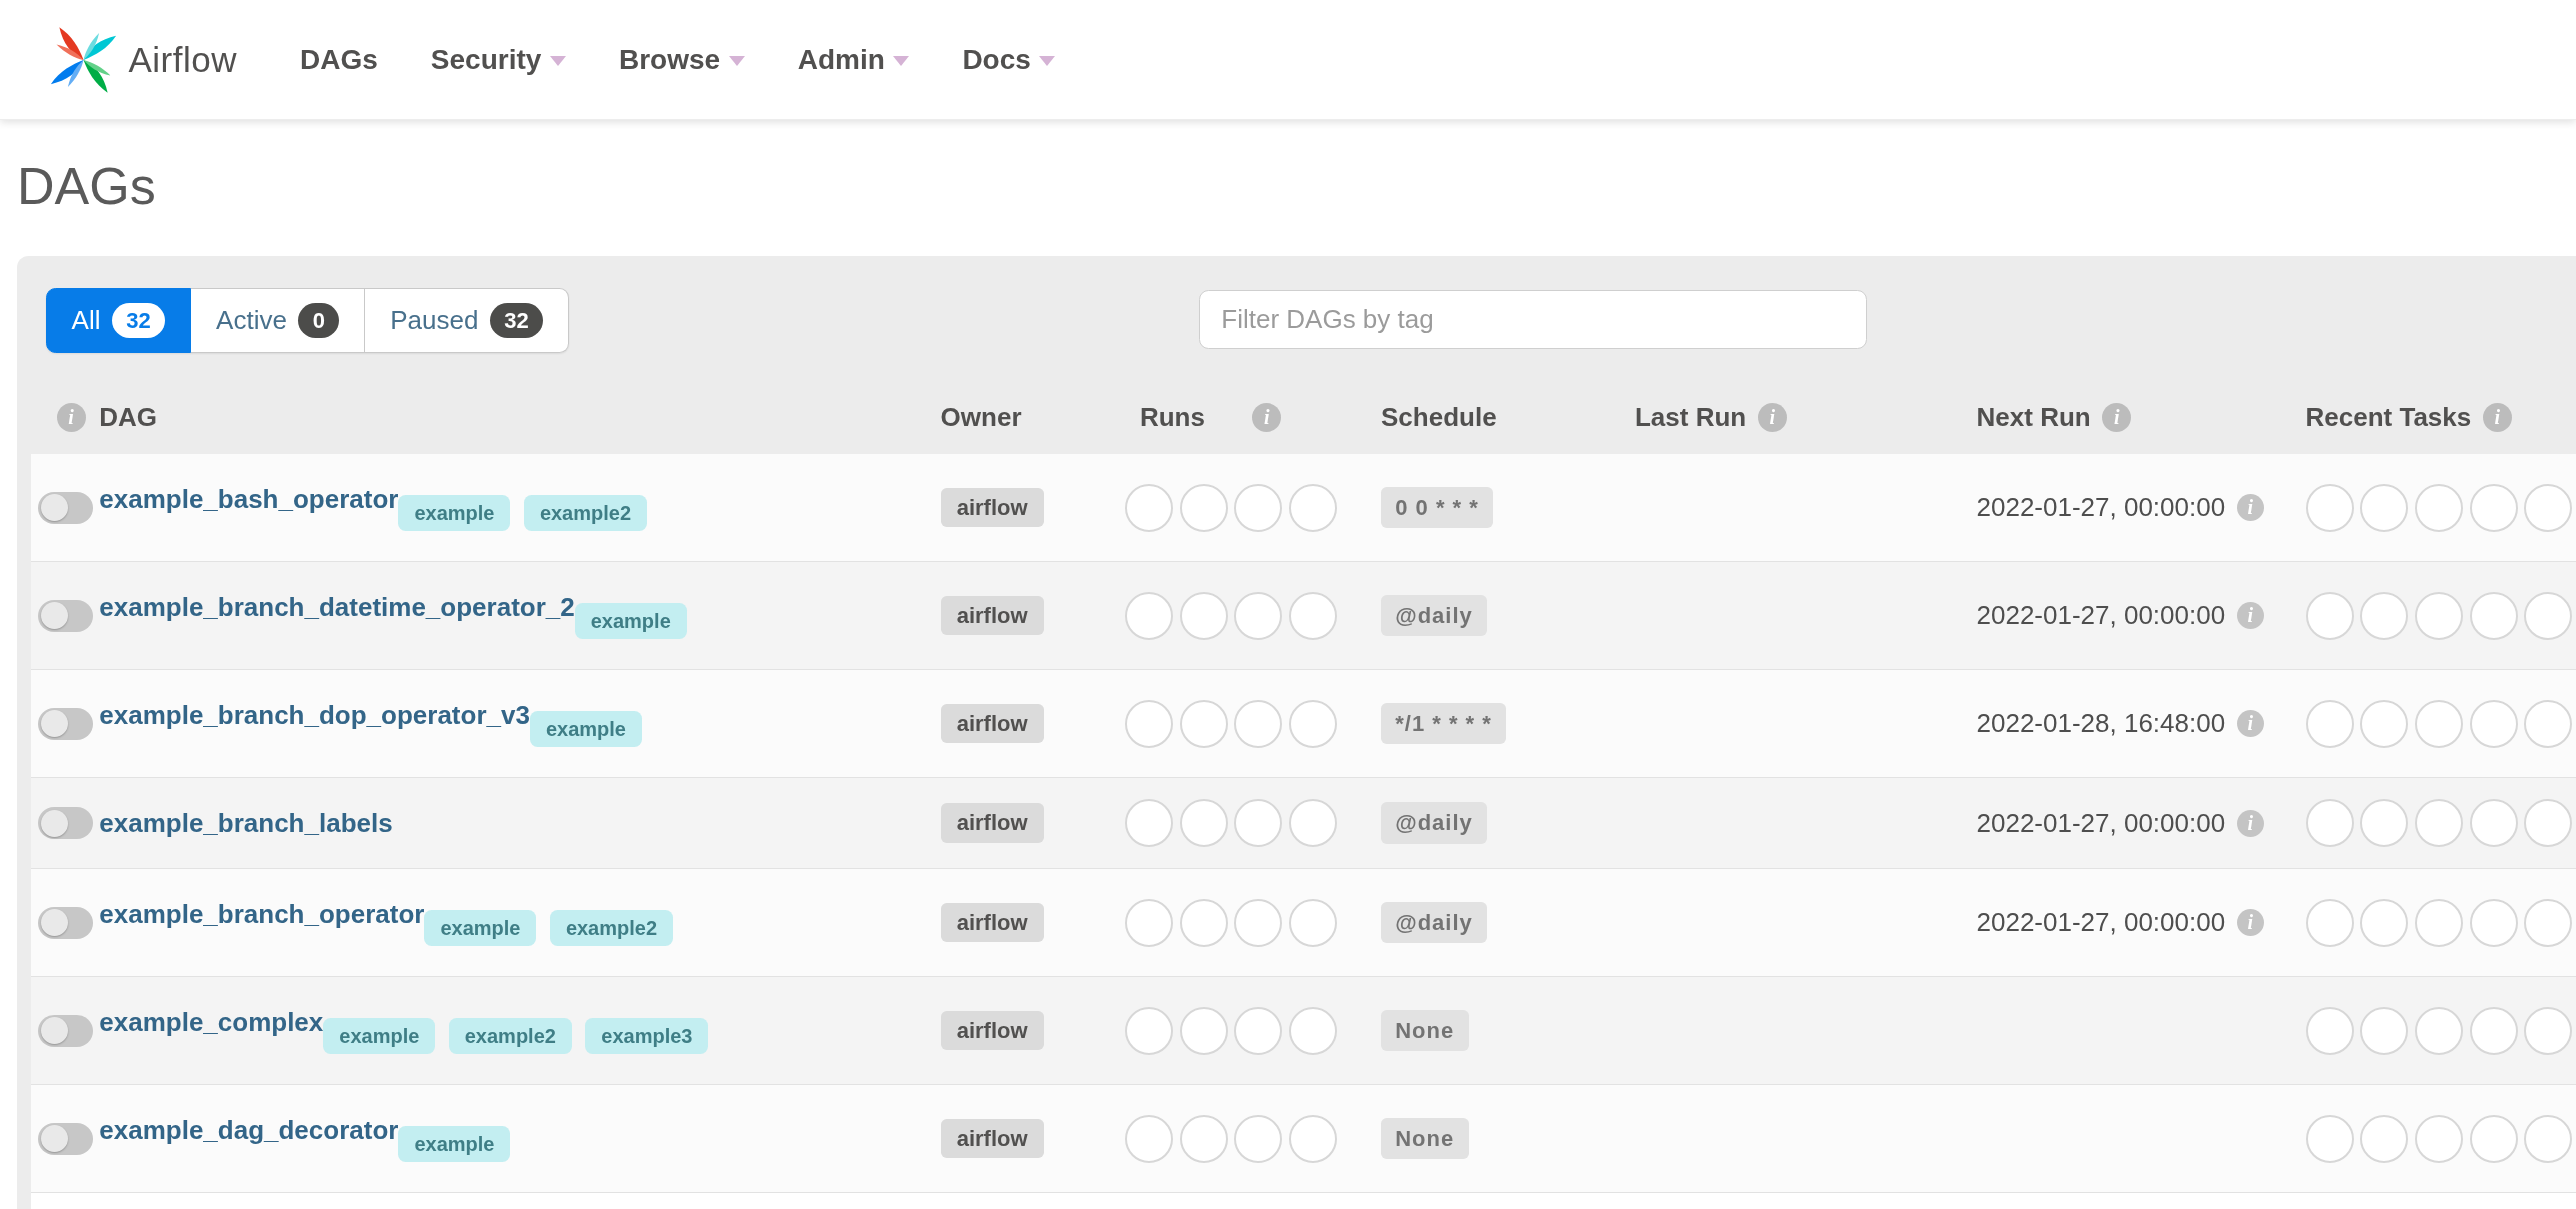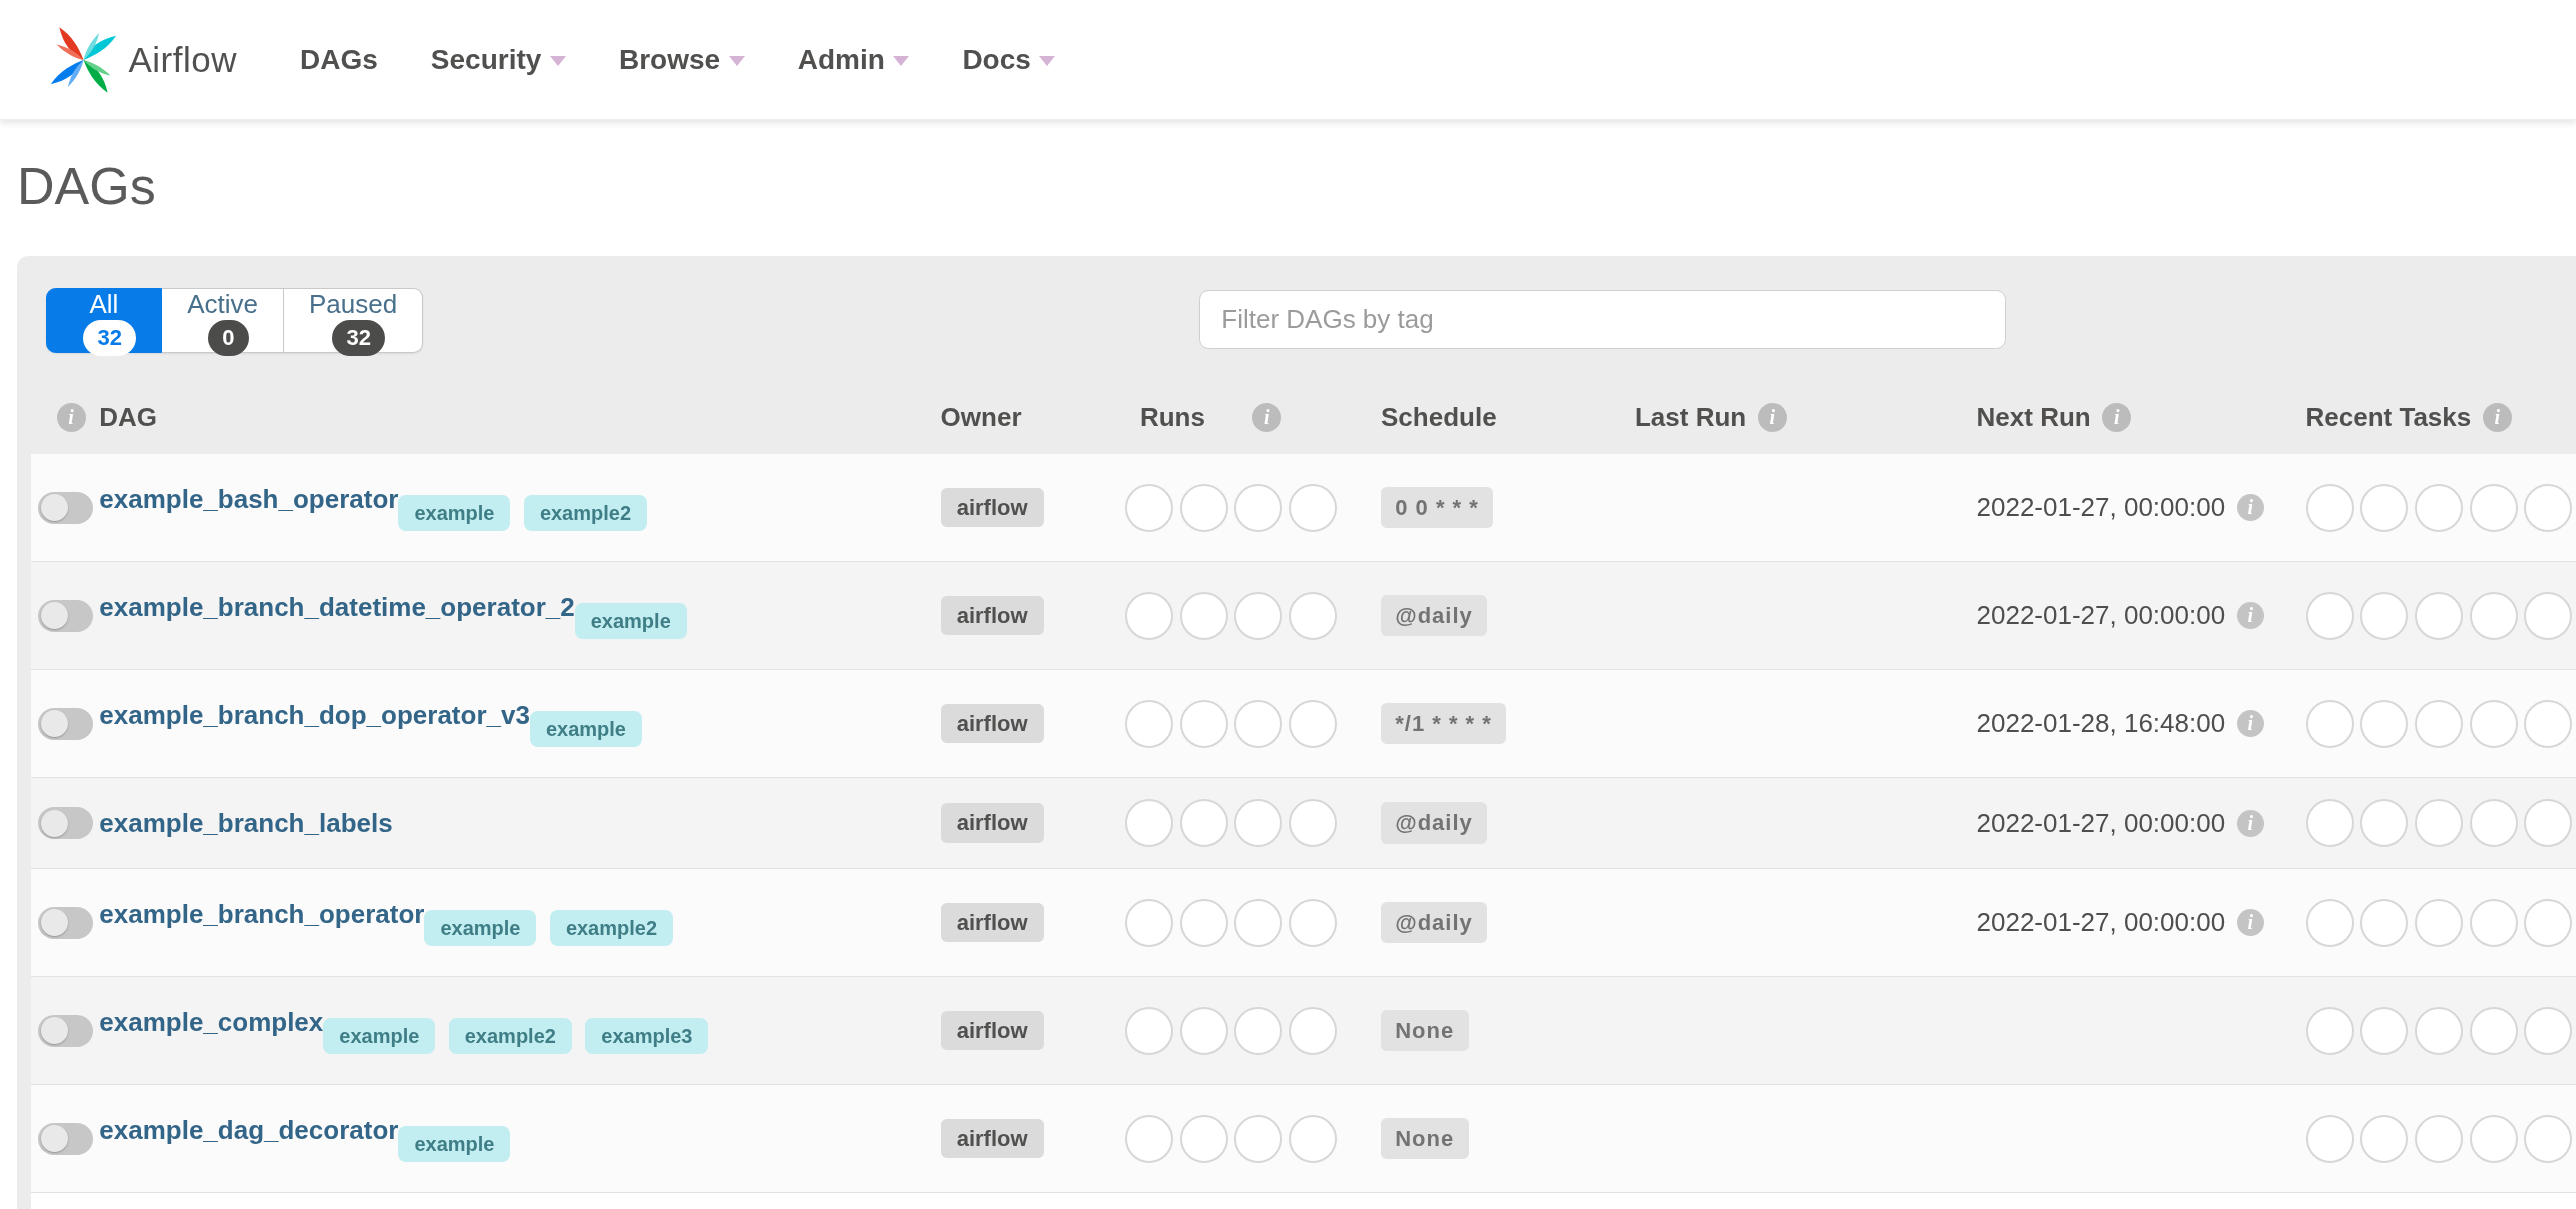--- a/index.html
+++ b/index.html
@@ -25,28 +25,28 @@
   
   .panel { position:absolute; left:17px; top:256px; width:2663px; height:1050px;
            background:#ececec; border-radius:11.5px 11.5px 0 0; padding:32px 0 0 14.3px; }
 
   
   .controls { position:relative; height:65px; }
   .tab-group { display:inline-flex; margin-left:14.3px; border-radius:9.5px;
                box-shadow:0 1px 1.9px rgba(0,0,0,.08); }
   .tab-btn { display:flex; align-items:center; height:65px; padding:0 25px; background:#fff;
              border:1px solid #c9c9c9; border-left-width:0; font-size:26px; color:#48708c;
-             cursor:pointer;flex-direction:column; }
+             cursor:pointer; }
   .tab-btn:first-child { border-radius:9.5px 0 0 9.5px; border-left-width:1px; }
   .tab-btn:last-child { border-radius:0 9.5px 9.5px 0; }
   .tab-btn.active { background:#077ce8; border-color:#077ce8; color:#fff; }
   .tab-count { margin-left:11.5px; border-radius:953px; padding:4.8px 14.3px; font-size:22px;
                font-weight:bold; background:#4c4c4a; color:#fff; }
   .tab-btn.active .tab-count { background:#fff; color:#077ce8; }
-  .filter-input { position:absolute; left:1168px; top:1.9px; width:807px; height:59px;
+  .filter-input { position:absolute; left:1168px; top:1.9px; width:668px; height:59px;
                   border:1.9px solid #cfcfcf; border-radius:9.5px; padding:0 21px;
                   font-size:26px; color:#51504f; background:#fff; outline:none;
                   font-family:"Liberation Sans", sans-serif; }
   .filter-input::placeholder { color:#9b9b9b; }
 
   
   .thead { display:flex; align-items:center; height:74px; margin-top:27px;
            font-size:26px; font-weight:bold; color:#51504f; }
   .cell { display:flex; align-items:center; }
   .c-toggle { width:69px; justify-content:center; }

